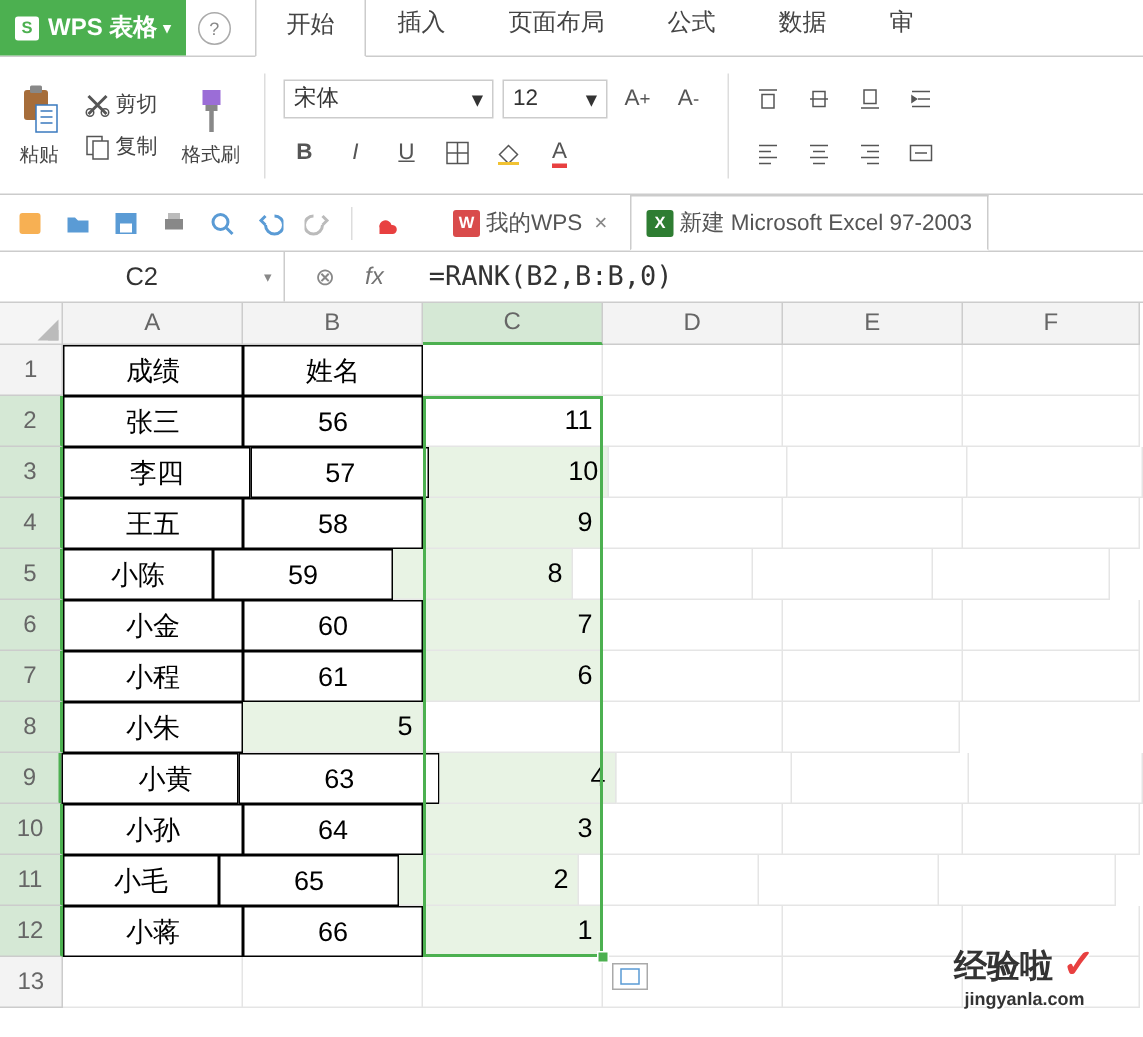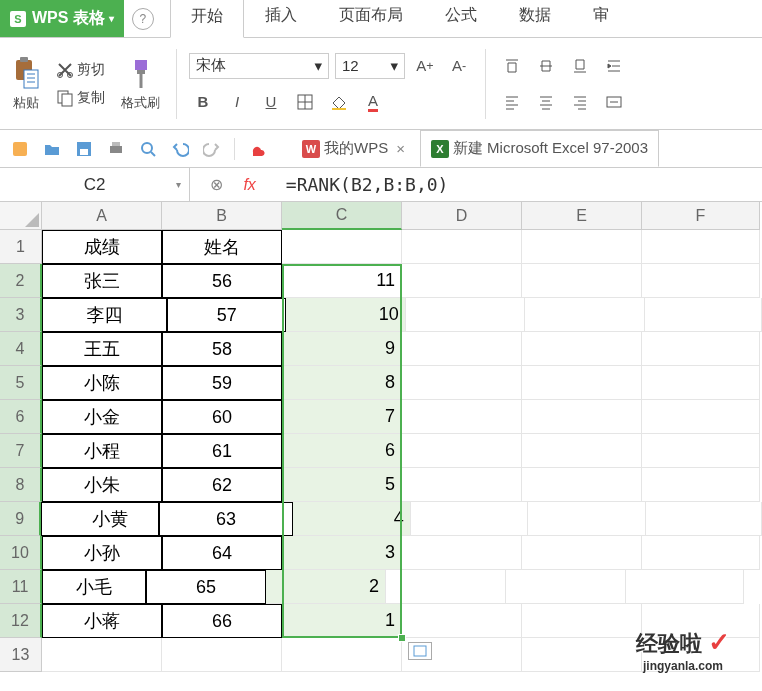--- a/index.html
+++ b/index.html
@@ -264,21 +264,21 @@
     </div>
 </div>
 
 <div class="formula-bar">
   <div class="name-box">
     <span>C2</span>
     <span class="name-arrow">▾</span>
   </div>
   <div class="fx-icons">
     <span style="color:#888">⊗</span>
-    <span style="font-style:italic;color:#ef4444;font-size:16px">fx</span>
+    <span style="font-style:italic;color:#737373;font-size:16px">fx</span>
   </div>
   <input class="formula-input" readonly="" value="=RANK(B2,B:B,0)" style="">
 </div>
 
 <div class="grid-area" id="grid">
     <div class="cells-row">
       <div class="select-all"></div>
       <div class="col-header" style="width: 120px;">A</div>
       <div class="col-header" style="width: 120px;">B</div>
       <div class="col-header sel" style="width: 120px;">C</div>
@@ -317,21 +317,21 @@
       <div class="row-header sel">4</div>
       <div class="cell bordered center" style="width: 120px;">王五</div>
       <div class="cell bordered center" style="width: 120px;">58</div>
       <div class="cell selcol right" style="width: 120px;">9</div>
       <div class="cell" style="width: 120px;"></div>
       <div class="cell" style="width: 120px;"></div>
       <div class="cell" style="width: 118px;"></div>
     </div>
     <div class="cells-row">
       <div class="row-header sel">5</div>
-      <div class="cell bordered center" style="width: 120px;">小陈</div>
+      <div class="cell bordered center" style="width: 100px;">小陈</div>
       <div class="cell bordered center" style="width: 120px;">59</div>
       <div class="cell selcol right" style="width: 120px;">8</div>
       <div class="cell" style="width: 120px;"></div>
       <div class="cell" style="width: 120px;"></div>
       <div class="cell" style="width: 118px;"></div>
     </div>
     <div class="cells-row">
       <div class="row-header sel">6</div>
       <div class="cell bordered center" style="width: 120px;">小金</div>
       <div class="cell bordered center" style="width: 120px;">60</div>
@@ -345,21 +345,20 @@
       <div class="cell bordered center" style="width: 120px;">小程</div>
       <div class="cell bordered center" style="width: 120px;">61</div>
       <div class="cell selcol right" style="width: 120px;">6</div>
       <div class="cell" style="width: 120px;"></div>
       <div class="cell" style="width: 120px;"></div>
       <div class="cell" style="width: 118px;"></div>
     </div>
     <div class="cells-row">
       <div class="row-header sel">8</div>
       <div class="cell bordered center" style="width: 120px;">小朱</div>
-      <div class="cell bordered center" style="width: 120px;">62</div>
       <div class="cell selcol right" style="width: 120px;">5</div>
       <div class="cell" style="width: 120px;"></div>
       <div class="cell" style="width: 120px;"></div>
       <div class="cell" style="width: 118px;"></div>
     </div>
     <div class="cells-row">
       <div class="row-header sel">9</div>
       <div class="cell bordered center" style="width: 120px; padding-left: 26px;">小黄</div>
       <div class="cell bordered center" style="width: 136px;">63</div>
       <div class="cell selcol right" style="width: 120px;">4</div>

